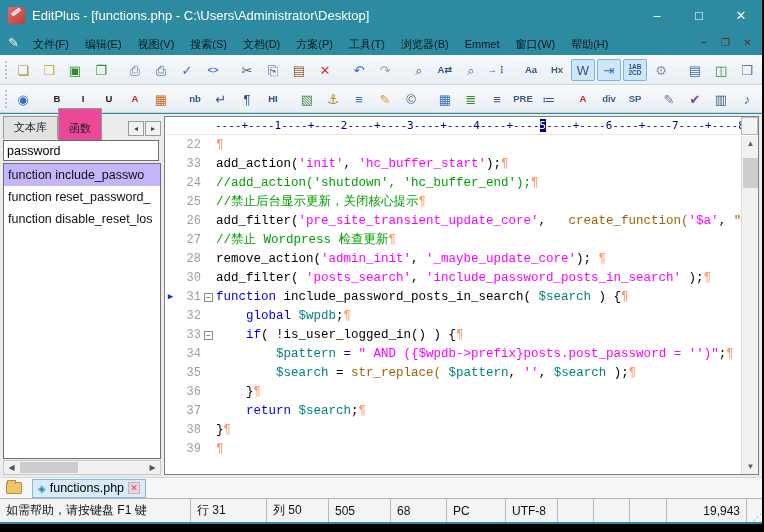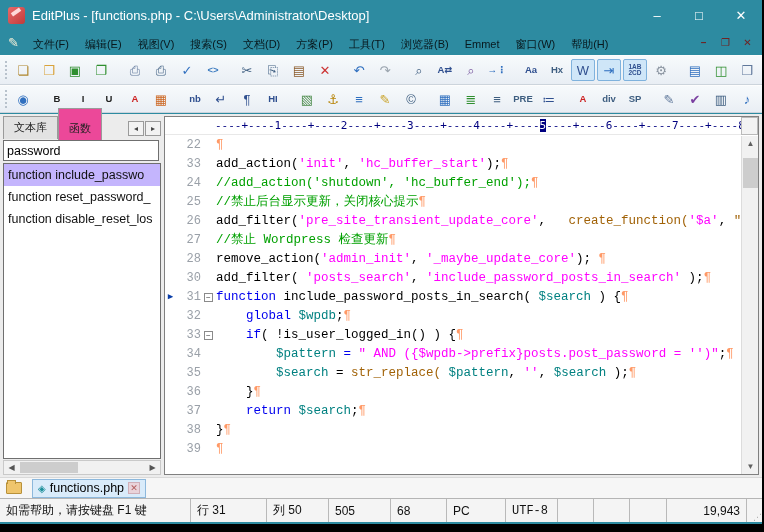--- a/index.html
+++ b/index.html
@@ -382,21 +382,21 @@
   </div>
 
   <div id="statusbar">
     <div id="st-cells" style="display:flex;flex:1">
         <div class="st-cell" style="flex: 1 1 0%;">如需帮助，请按键盘 F1 键</div>
         <div class="st-cell" style="width: 76px; flex: 0 0 auto;">行 31</div>
         <div class="st-cell" style="width: 62px; flex: 0 0 auto;">列 50</div>
         <div class="st-cell" style="width: 62px; flex: 0 0 auto;">505</div>
         <div class="st-cell" style="width: 56px; flex: 0 0 auto;">68</div>
         <div class="st-cell" style="width: 59px; flex: 0 0 auto;">PC</div>
-        <div class="st-cell" style="width: 52px; flex: 0 0 auto; font-family: Liberation Mono, monospace;">UTF-8</div>
+        <div class="st-cell" style="width: 52px; flex: 0 0 auto;">UTF-8</div>
         <div class="st-cell" style="width: 36px; flex: 0 0 auto;"></div>
         <div class="st-cell" style="width: 36px; flex: 0 0 auto;"></div>
         <div class="st-cell" style="width: 37px; flex: 0 0 auto;"></div>
         <div class="st-cell st-right" style="width: 80px; flex: 0 0 auto; text-align: center;">19,943</div>
       </div>
     <div id="st-grip">
         <span>⋰</span>
       </div>
   </div>
 

